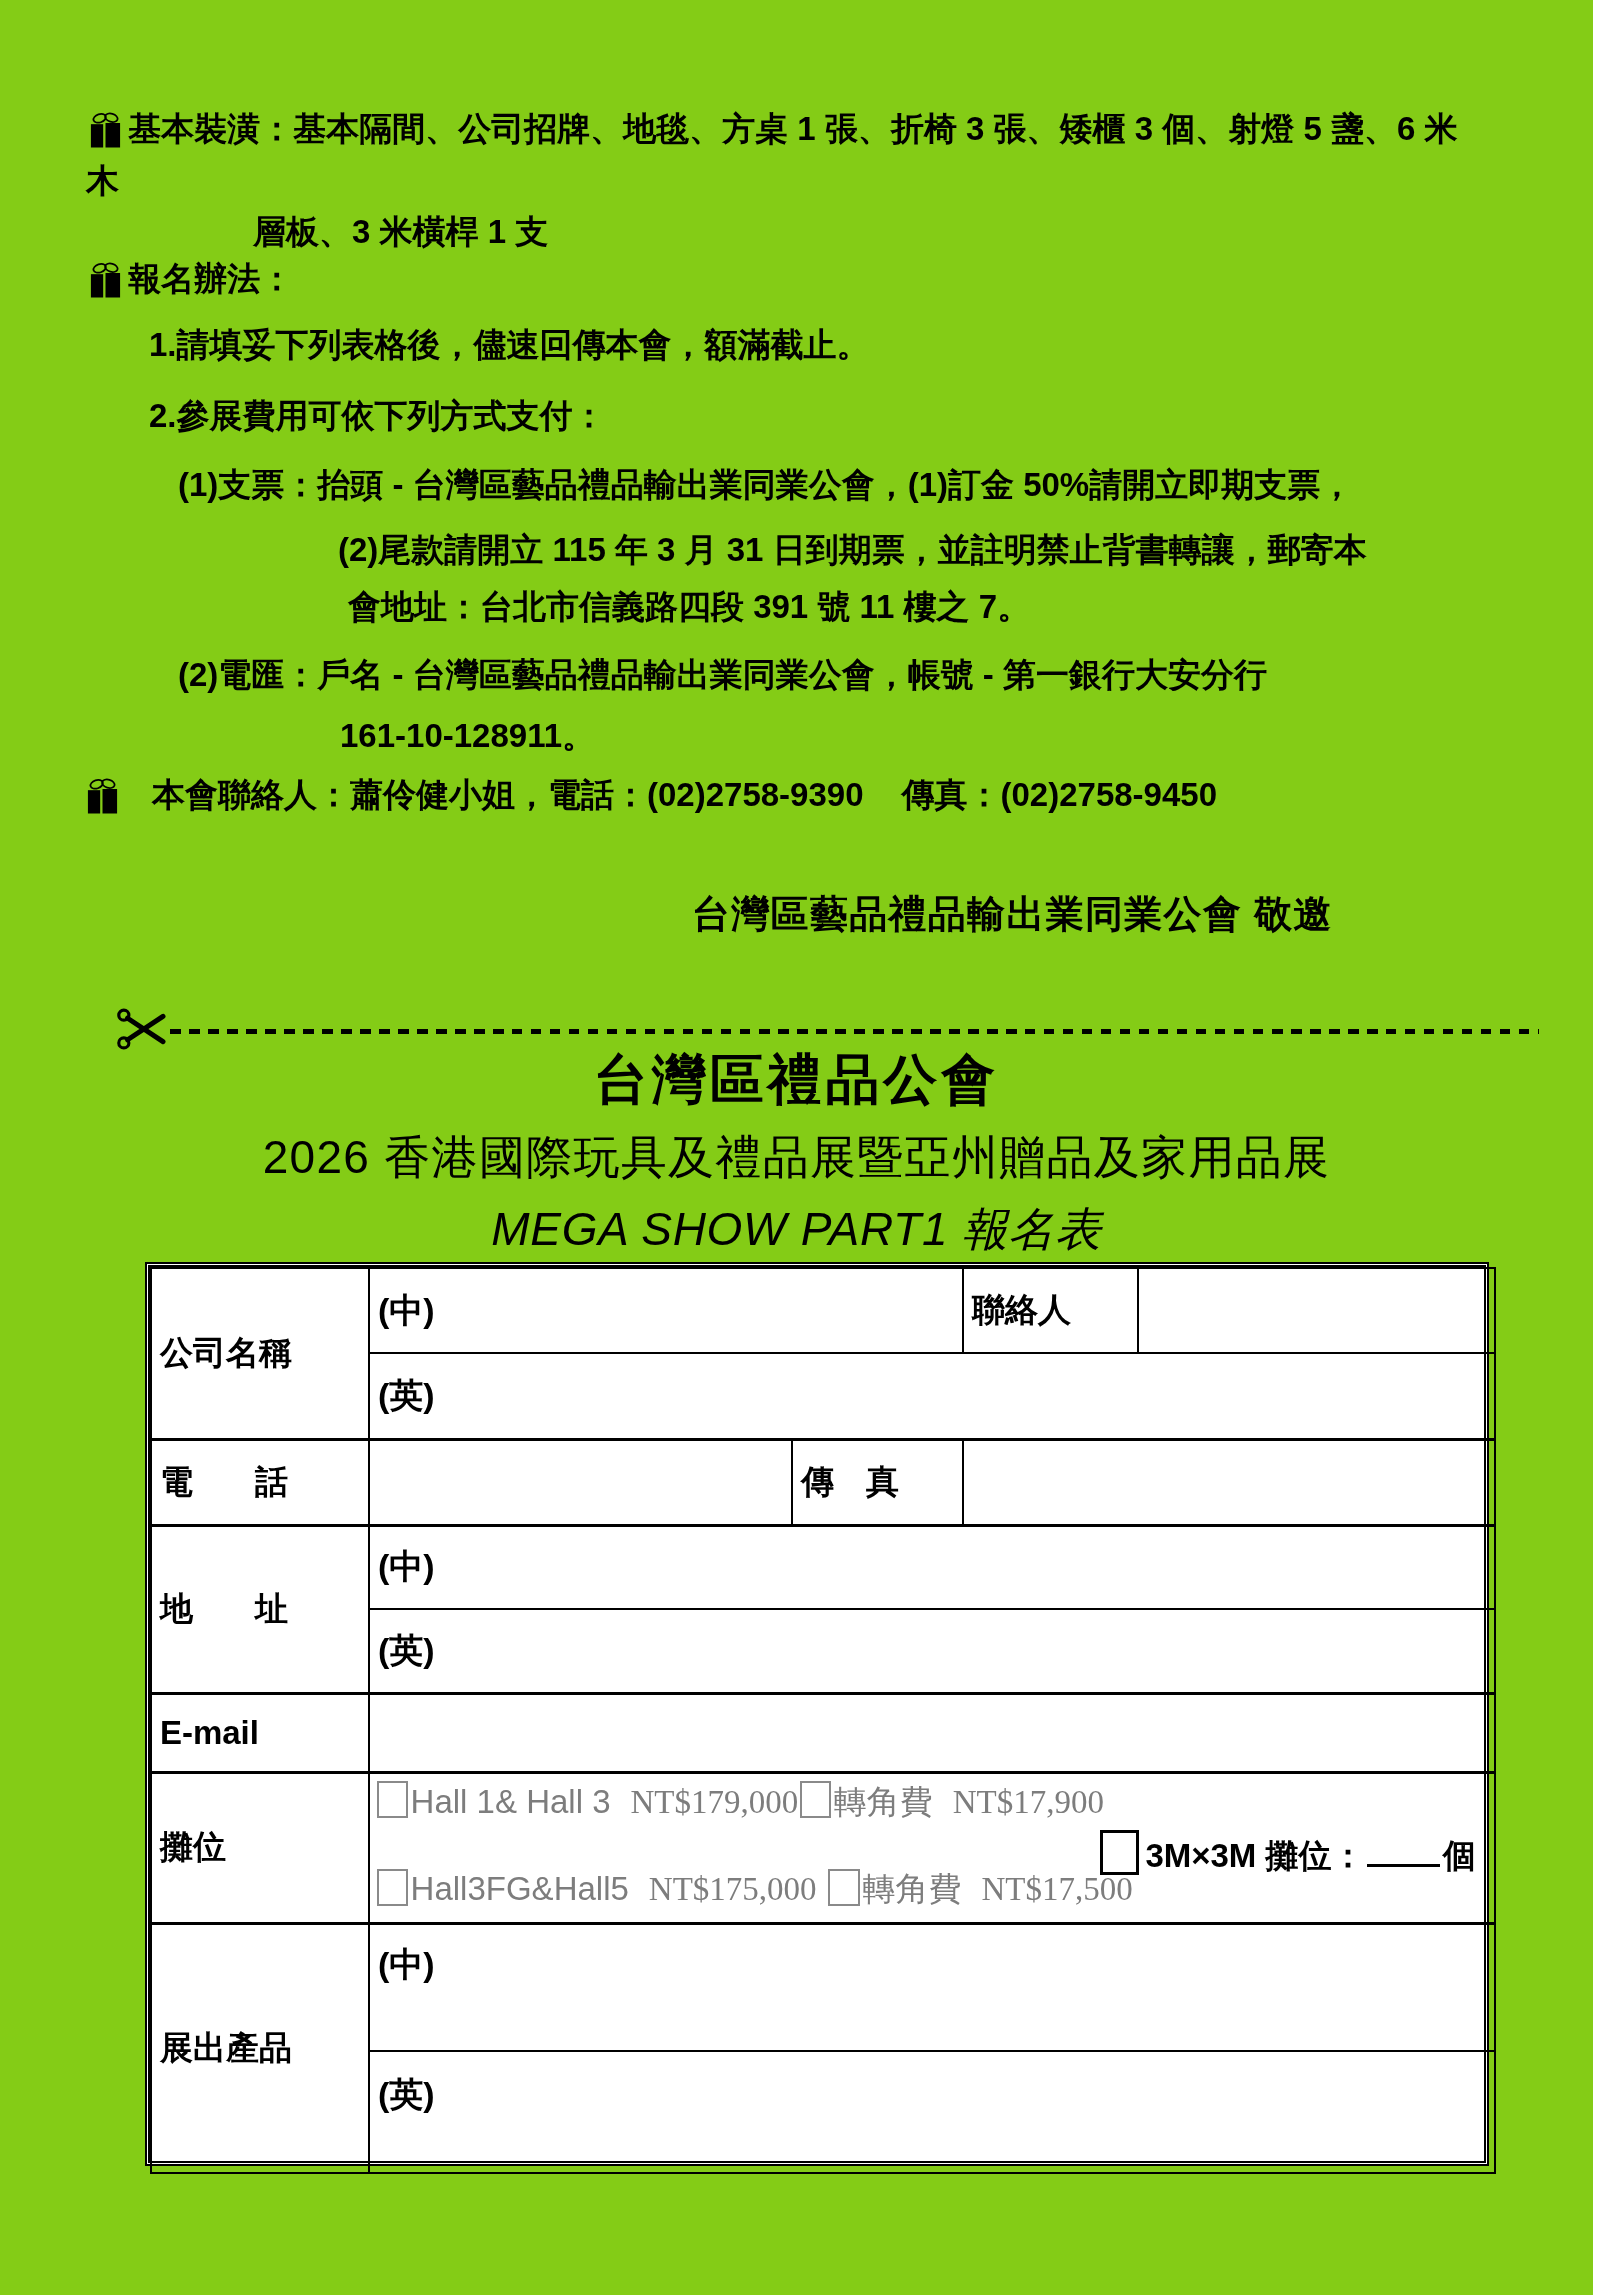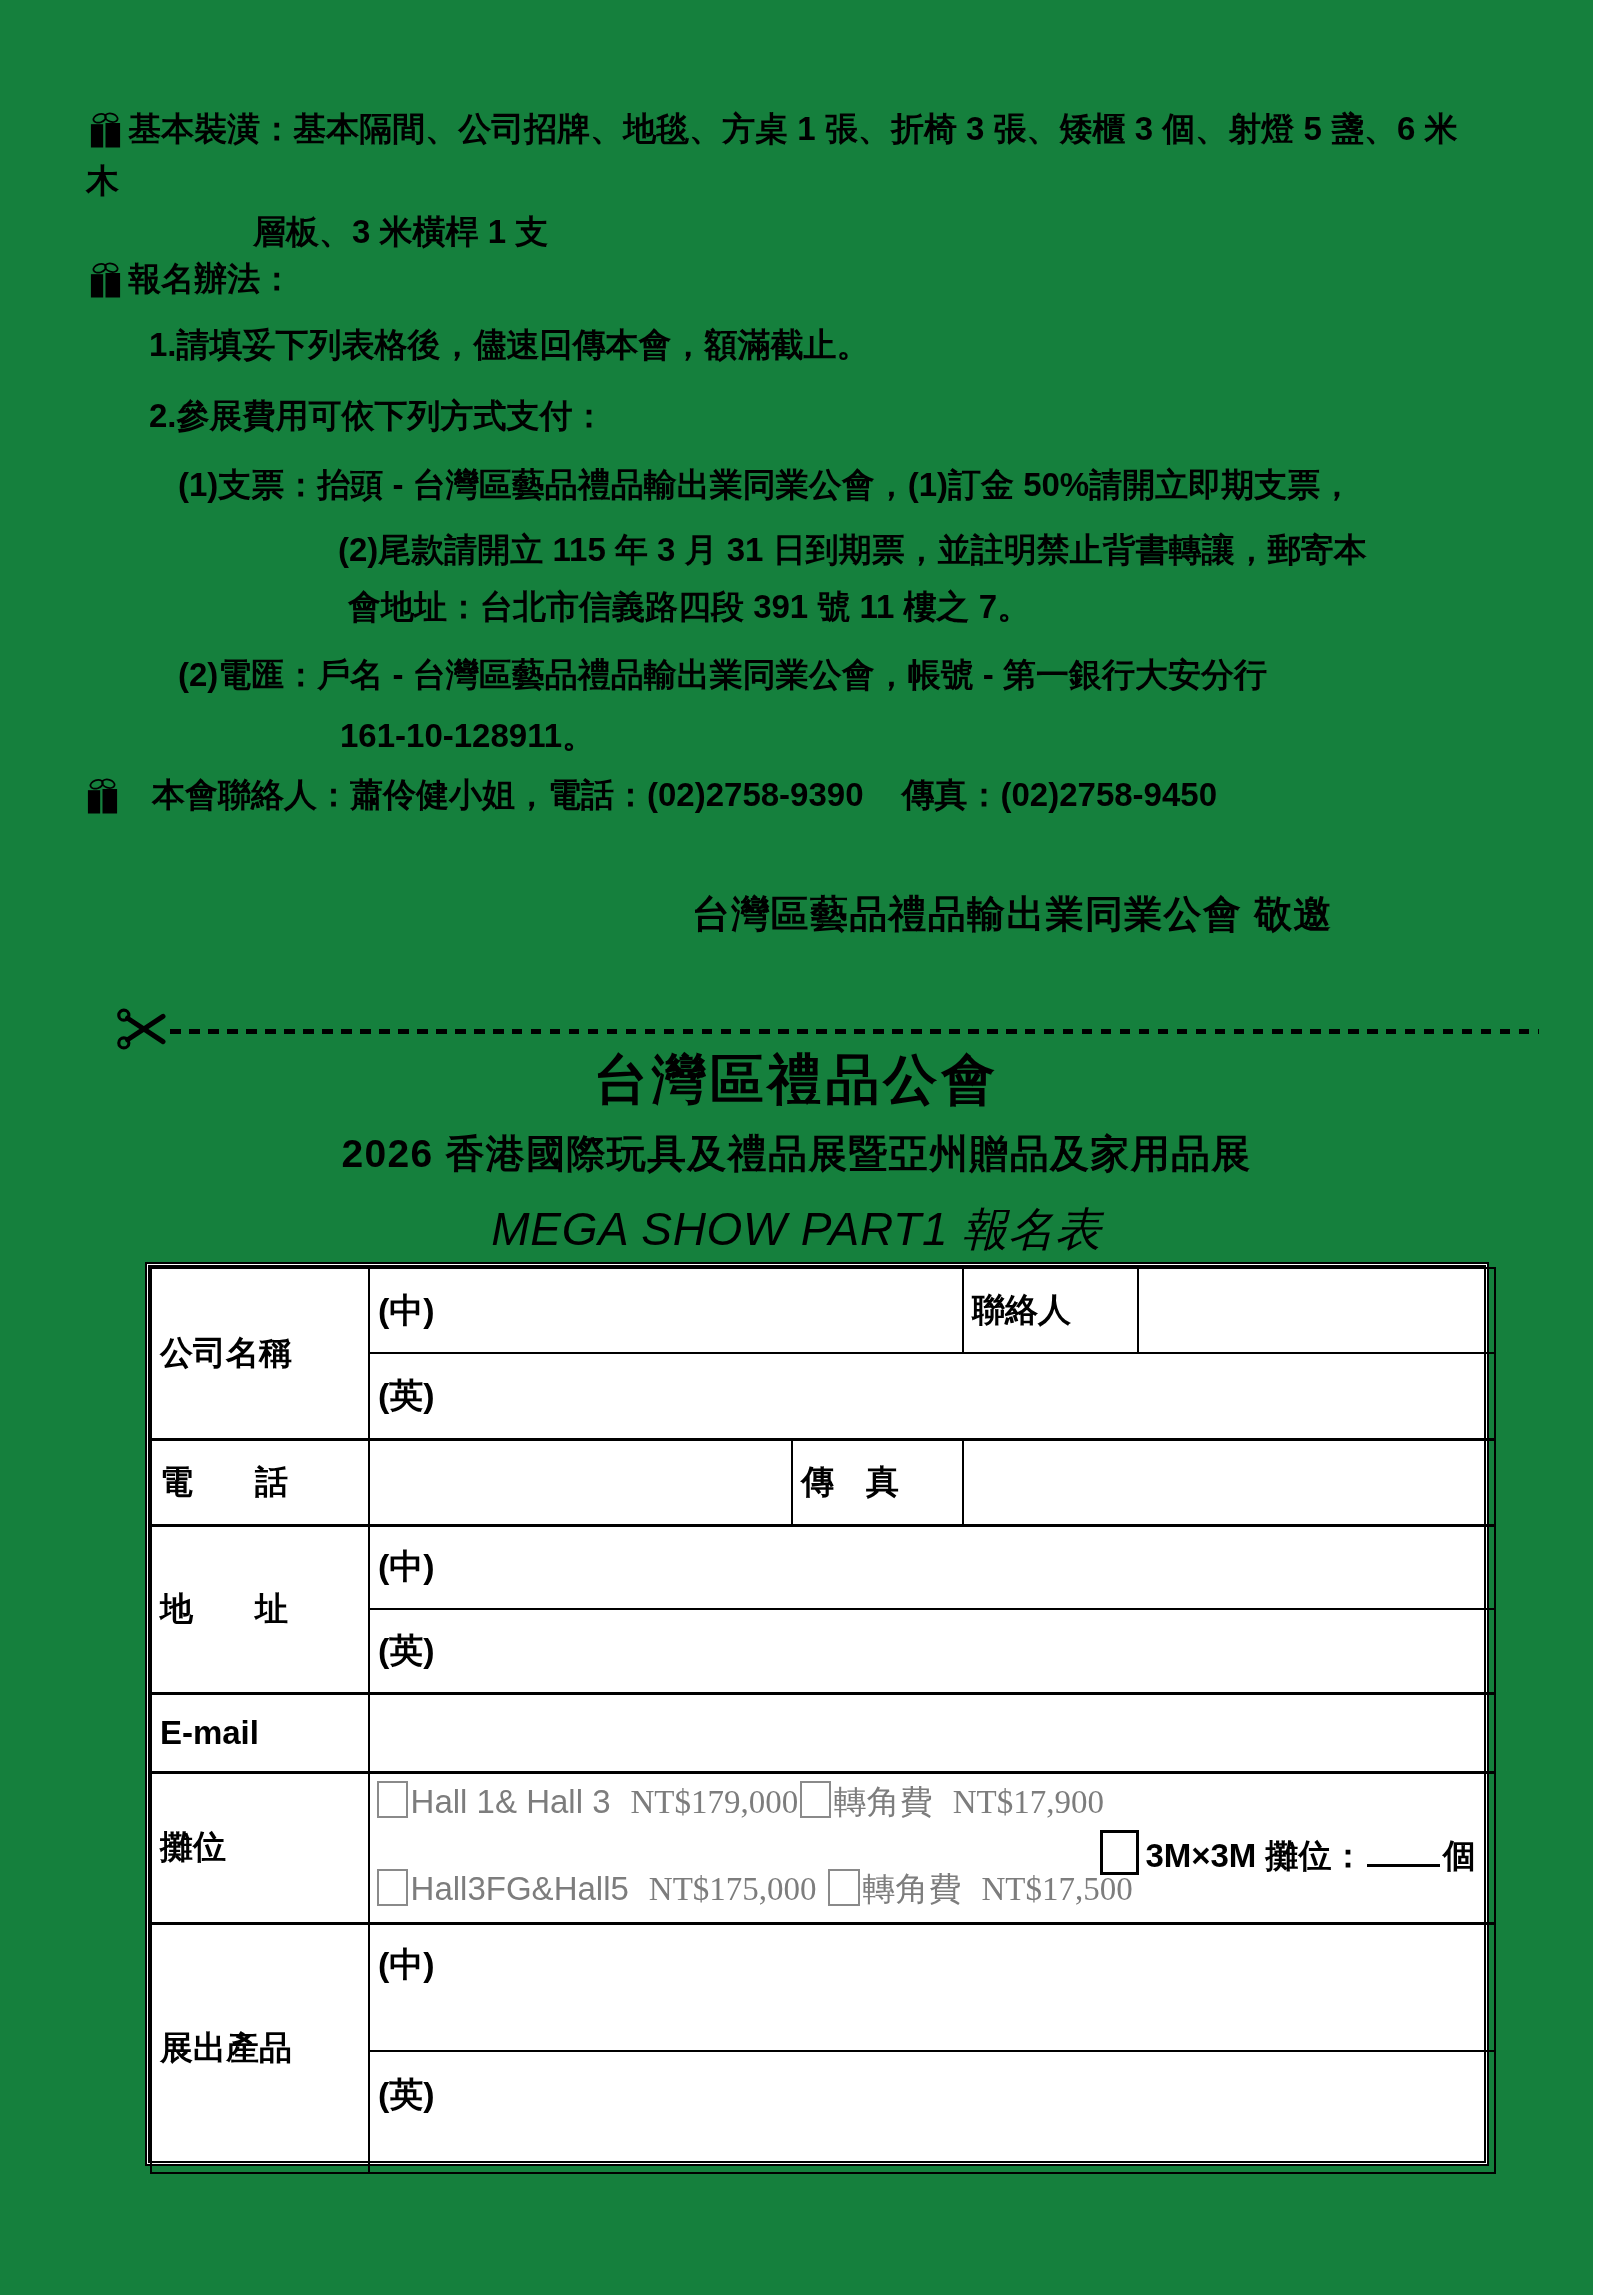--- a/index.html
+++ b/index.html
@@ -1,27 +1,27 @@
 <!DOCTYPE html>
 <html style="font-size:10.5px"><head>
 <meta charset="utf-8">
 <style>
   html,body{margin:0;padding:0;background:#fff;}
-  .page{position:relative;width:1593px;height:2295px;background:#15803d;overflow:hidden;
+  .page{position:relative;width:1593px;height:2295px;background:#84cc16;overflow:hidden;
         font-family:"Liberation Sans","DejaVu Sans",sans-serif;color:#000;}
   .abs{position:absolute;}
   .body-text{font-size:33px;font-weight:600;white-space:nowrap;line-height:1.15;}
   .with-icon{display:flex;align-items:flex-start;gap:5.2px;}
   .gift{width:35px;height:38px;flex:0 0 auto;margin-top:1.3px;}
   .bignum{font-weight:700;}
   .signoff{font-size:38px;font-weight:600;letter-spacing:1.3px;white-space:nowrap;}
   .cutline{height:4.6px;background:repeating-linear-gradient(90deg,#000 0 10.5px,transparent 10.5px 19px);}
   .title-center{left:0;right:0;text-align:center;white-space:nowrap;}
   .t1{font-size:54px;font-weight:700;letter-spacing:3.9px;}
-  .t2{font-size:39px;font-weight:700;letter-spacing:1.3px;}
+  .t2{font-size:46px;font-weight:400;letter-spacing:1.3px;}
   .t3{font-size:46px;font-weight:400;letter-spacing:0.7px;font-style:italic;}
 
   
   .tablewrap{position:absolute;left:145px;top:1262px;width:1344px;height:904px;
              border:5.9px double #000;box-sizing:border-box;background:#fff;}
   table{width:100%;height:100%;border-collapse:collapse;table-layout:fixed;}
   td{border:2px solid #000;box-sizing:border-box;font-size:33px;font-weight:600;
      vertical-align:middle;padding:0 3.9px 0 7.9px;overflow:hidden;}
   td.thick-b{border-bottom-width:3.9px;}
   tr.r1{height:85px;} tr.r2{height:86px;} tr.r3{height:86px;}

